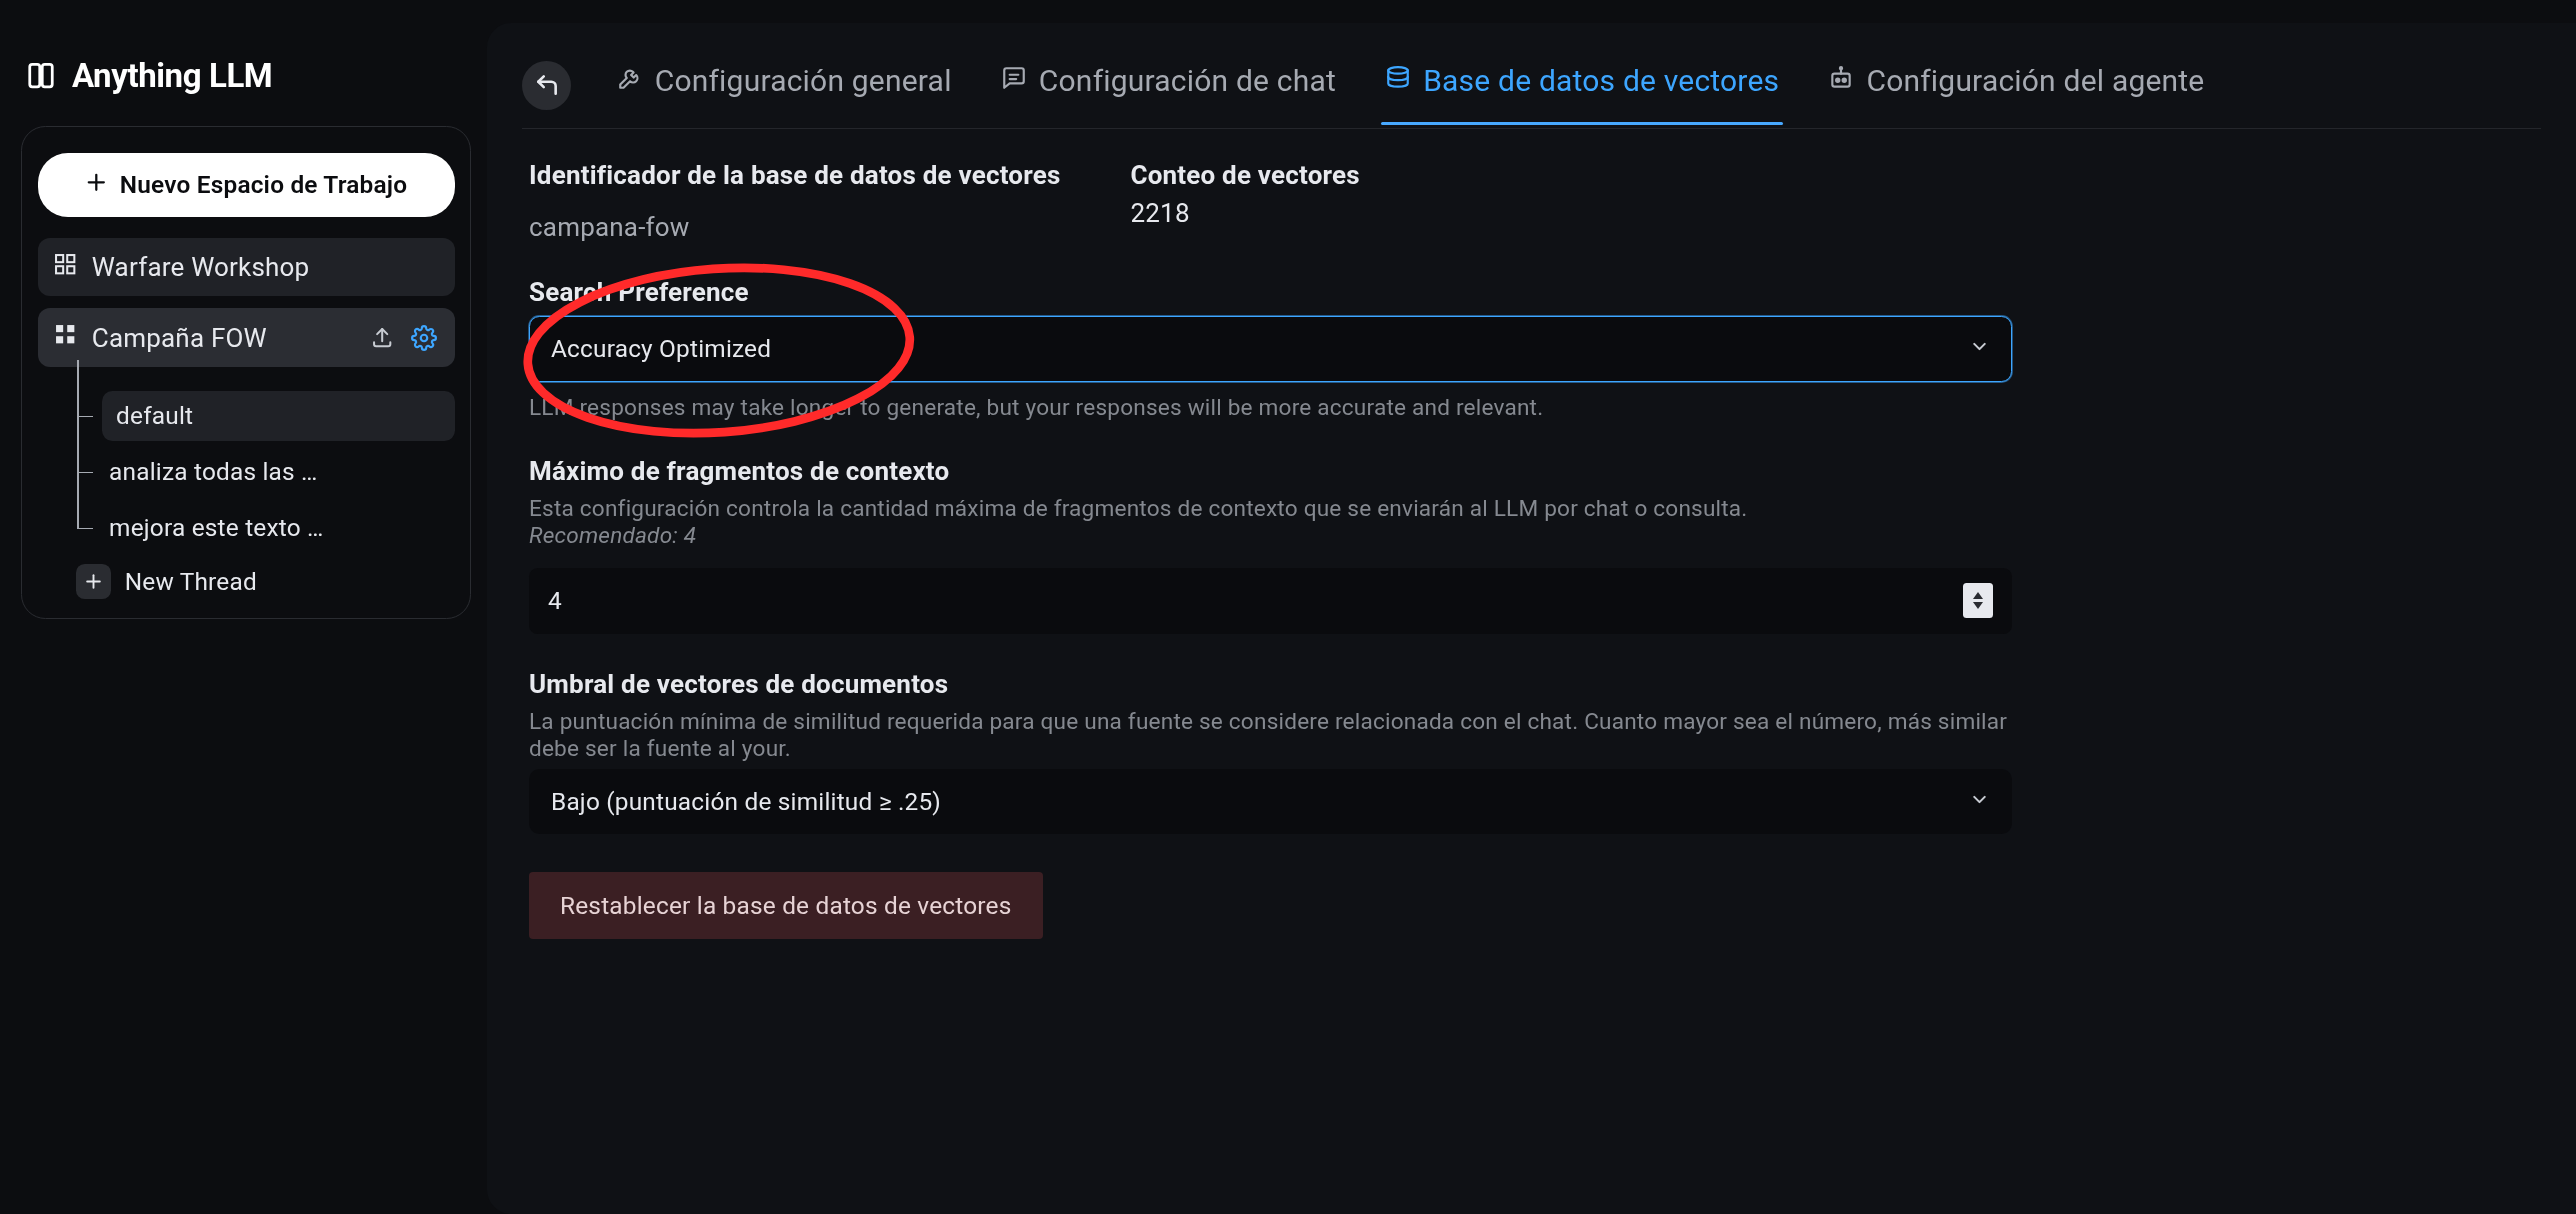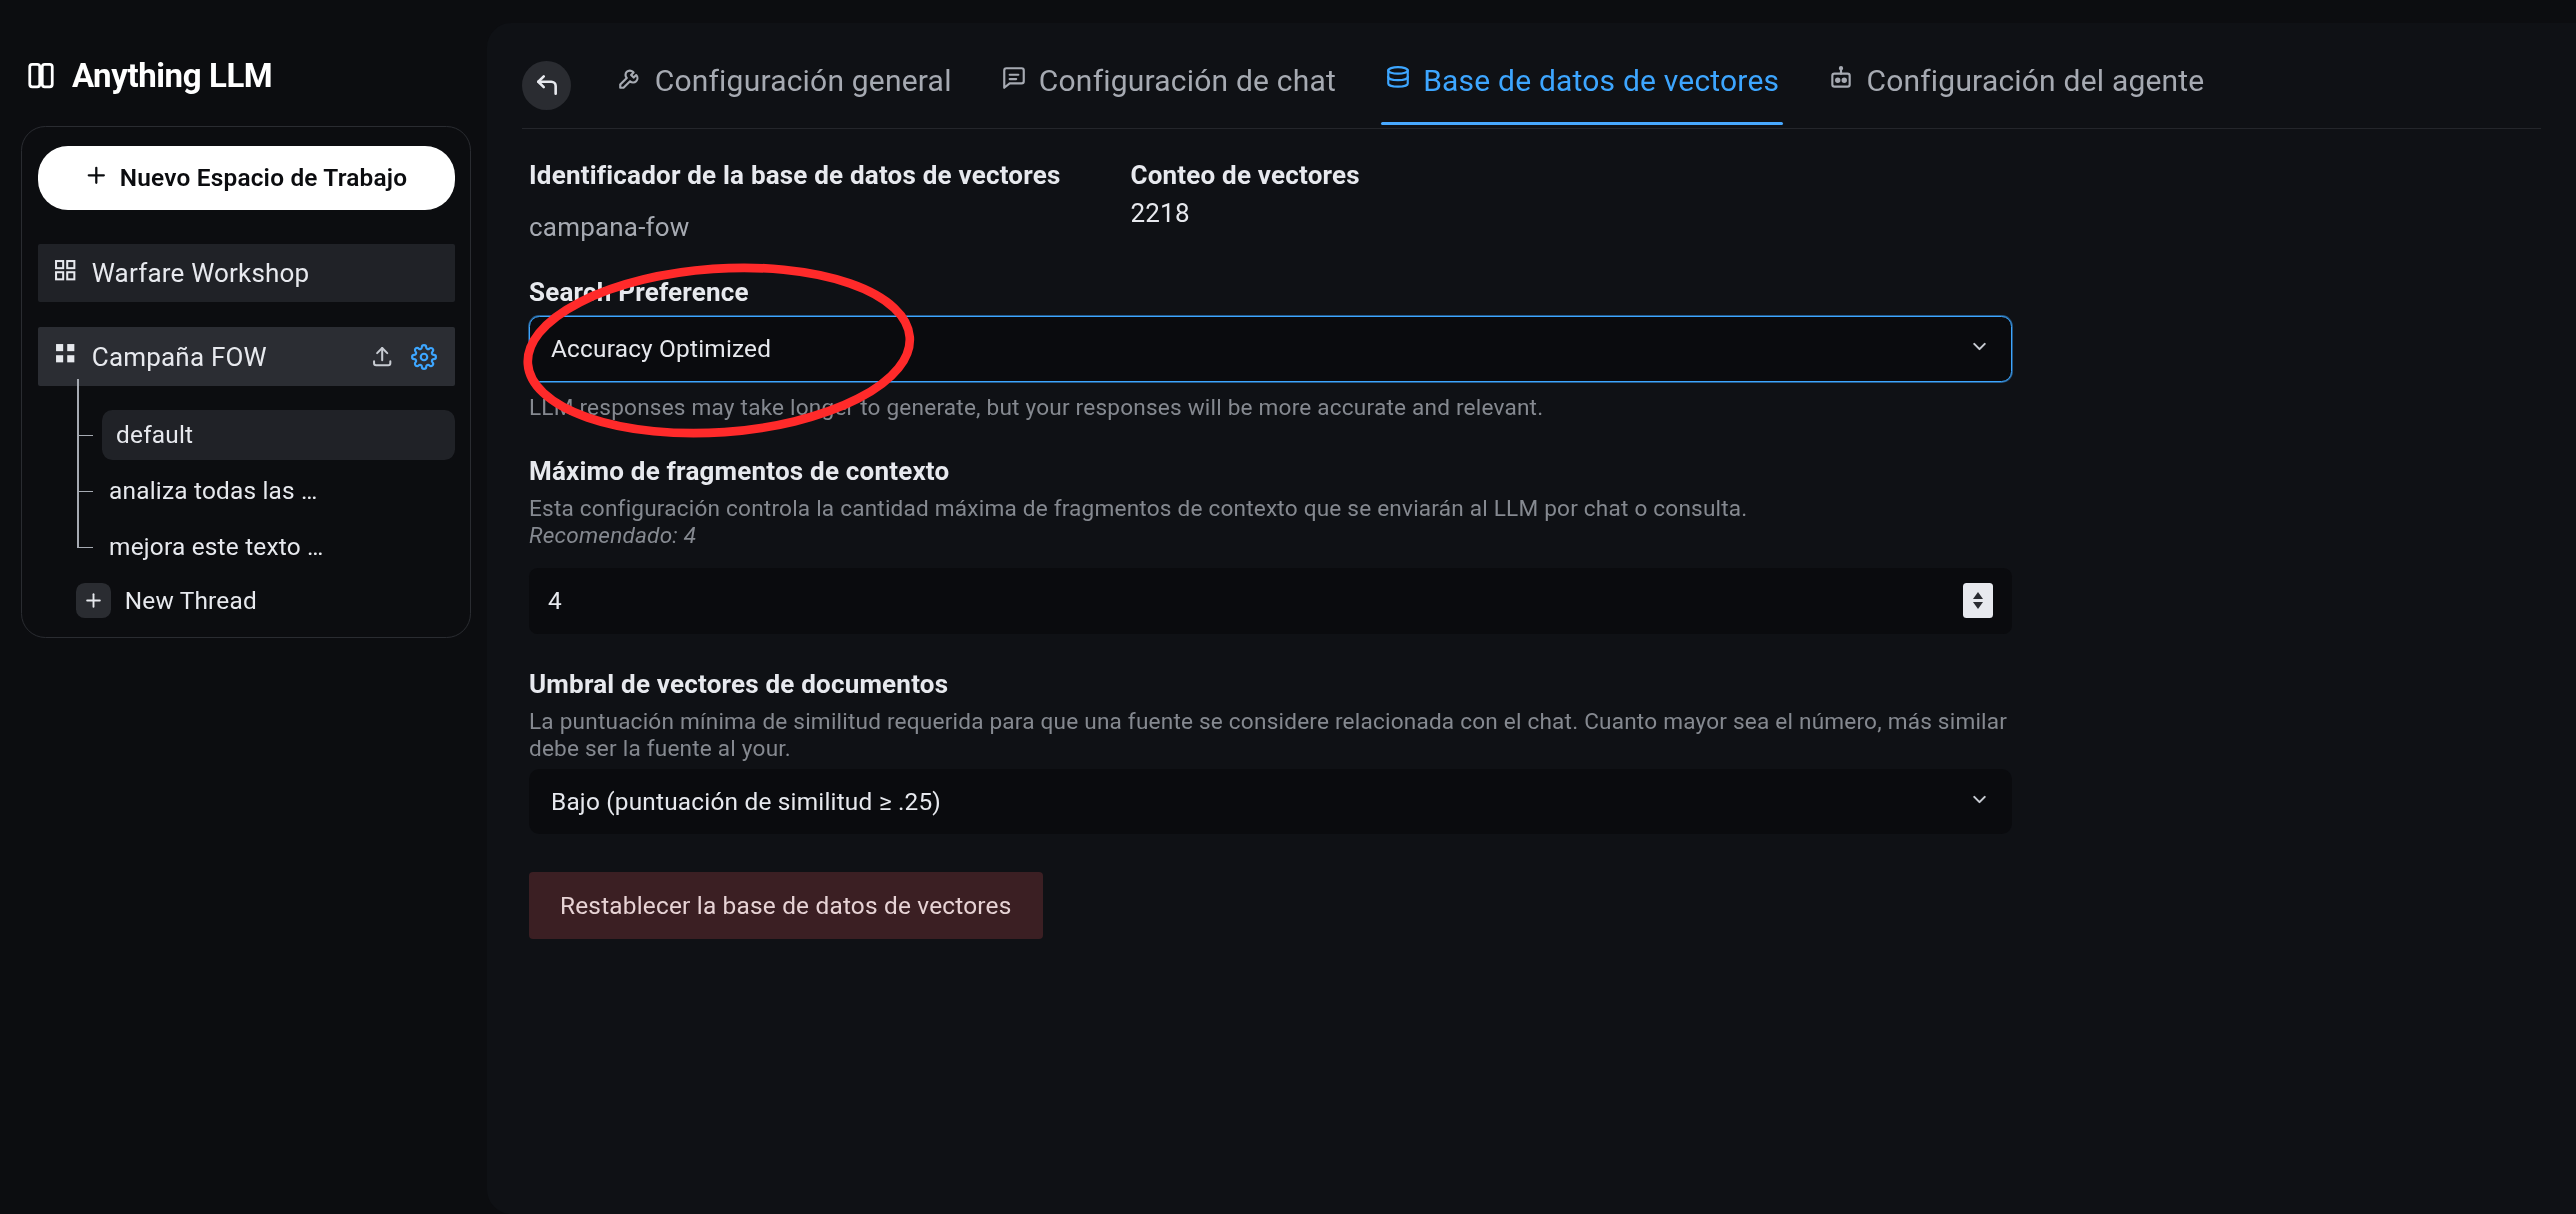--- a/index.html
+++ b/index.html
@@ -60,35 +60,35 @@
     display:flex;
     align-items:center;
     justify-content:center;
     gap: 12.2px;
     border-radius: 30px;
     padding: 17.4px 19px;
     font-weight: 600;
     font-size: 24.4px;
     cursor: pointer;
     user-select: none;
+    margin-top: 7px;
   }
   .btn-white {
     background: var(--btn-white);
     color: var(--btn-white-text);
   }
   .ws-list { margin-top: 21px; display:flex; flex-direction:column; gap:12.2px }
   .ws-item {
     display:flex;
     align-items:center;
     gap: 14px;
     padding: 14px 15.7px;
-    border-radius: 2px;
+    border-radius: 12px;
     background: var(--sidebar-item);
     color: var(--text);
-    margin-top: 13px;
   }
   .ws-item.active { background: var(--sidebar-item-active) }
   .ws-name { flex:1; font-size: 26px }
   .ws-actions { display:flex; gap:12.2px; align-items:center }
   .icon-btn { display:flex; align-items:center; justify-content:center; width:30px; height:30px; }
 
   .threads { margin-left: 31px; margin-top: 8.7px; }
   .thread-row { display:flex; align-items:center; gap: 9px; height: 56px; position: relative }
   .tree-col { width:24.4px; position:relative; height:100% }
   .tree-vert {

